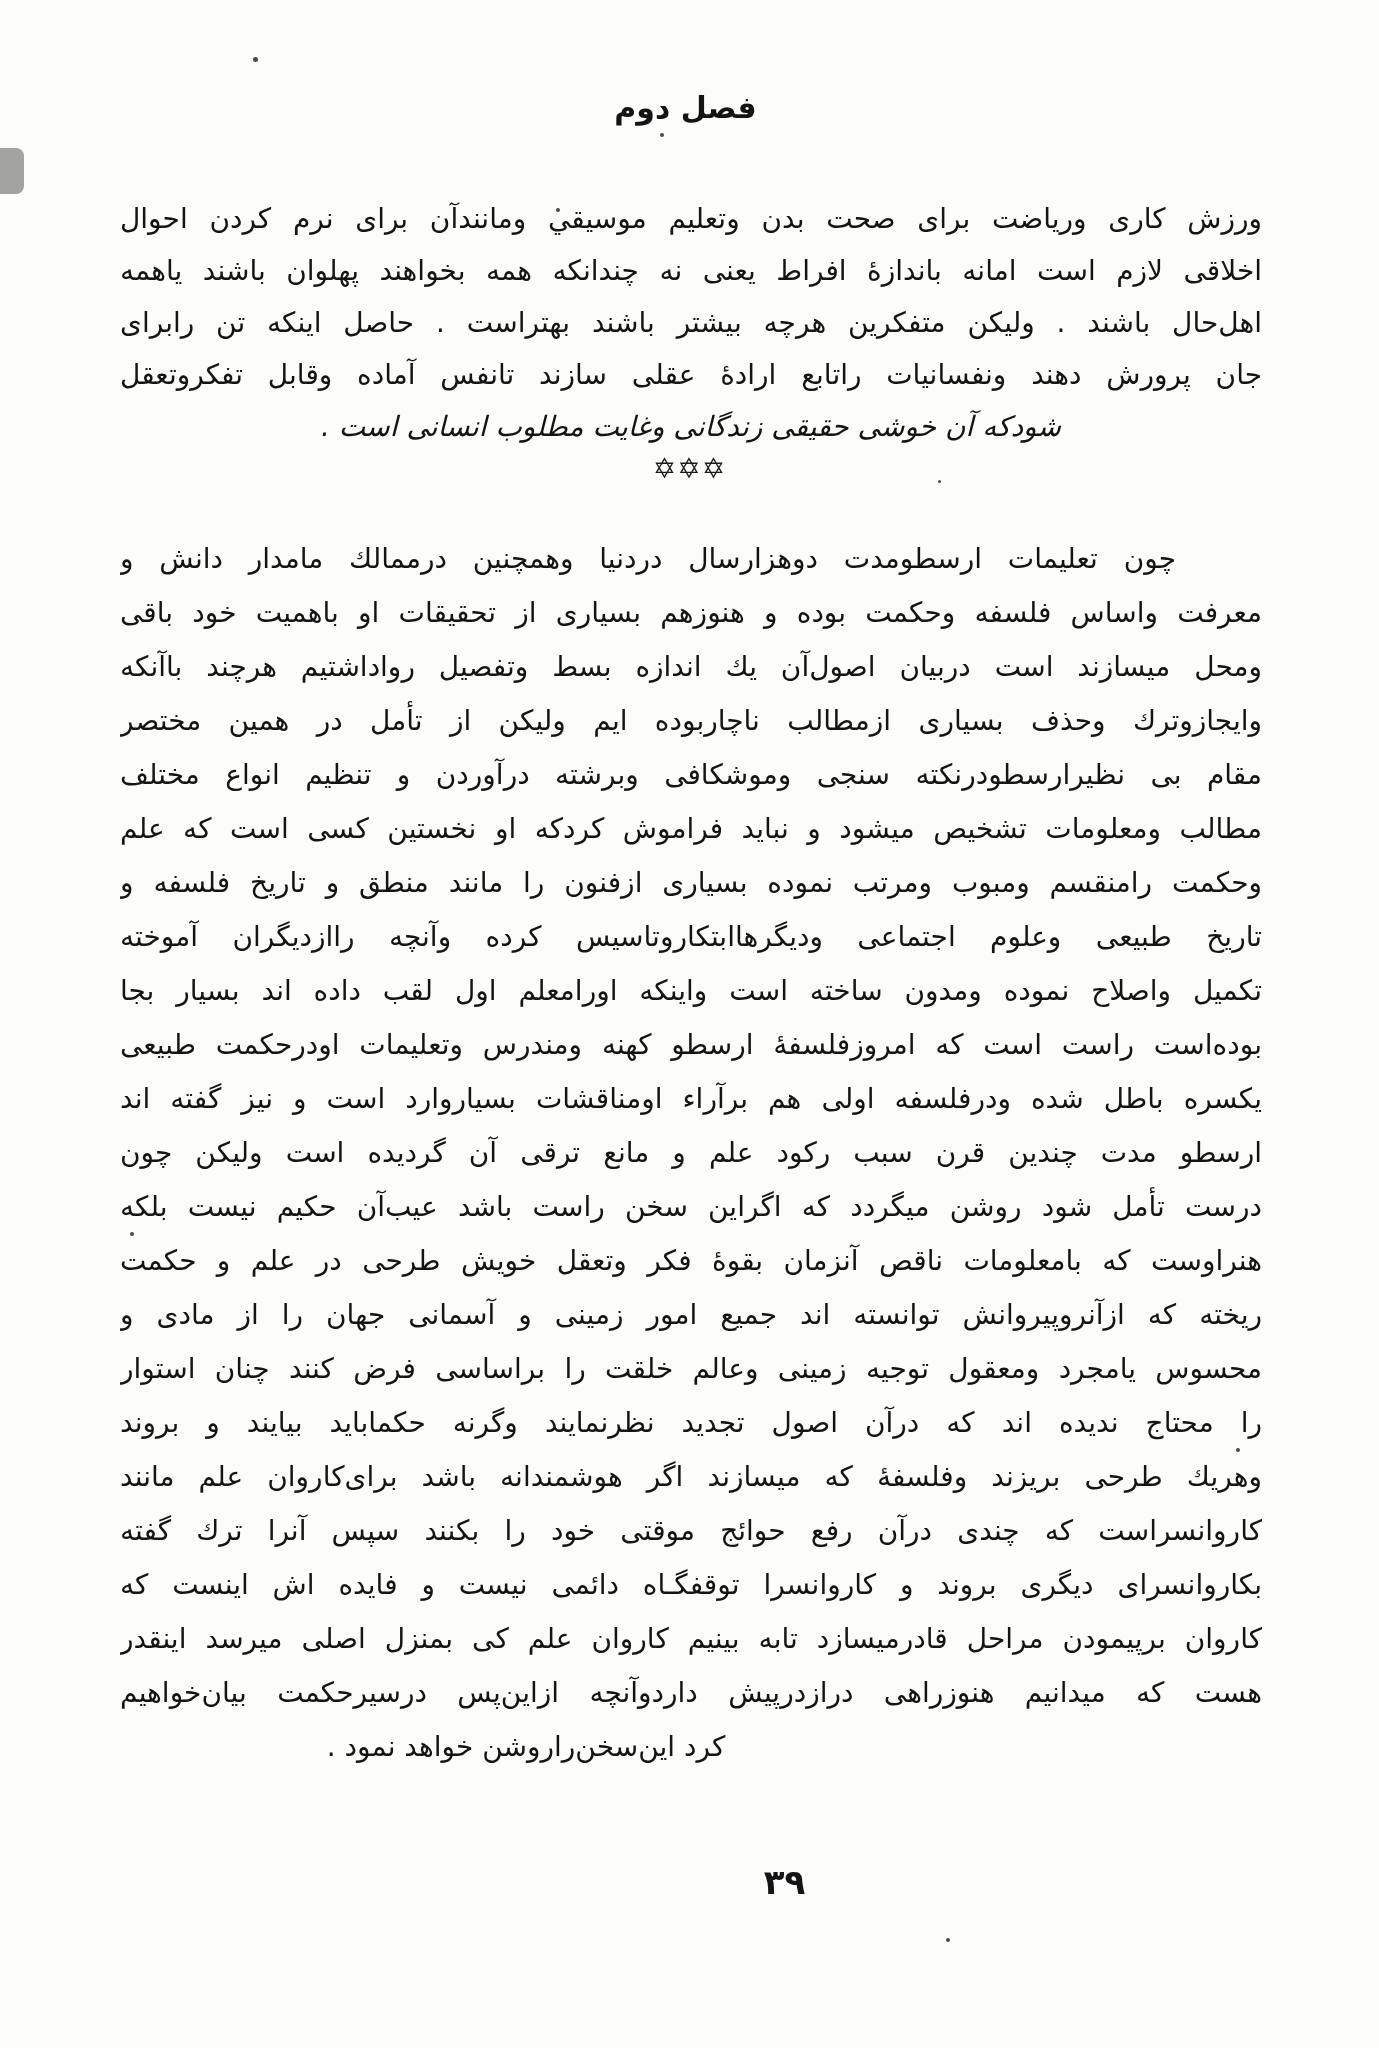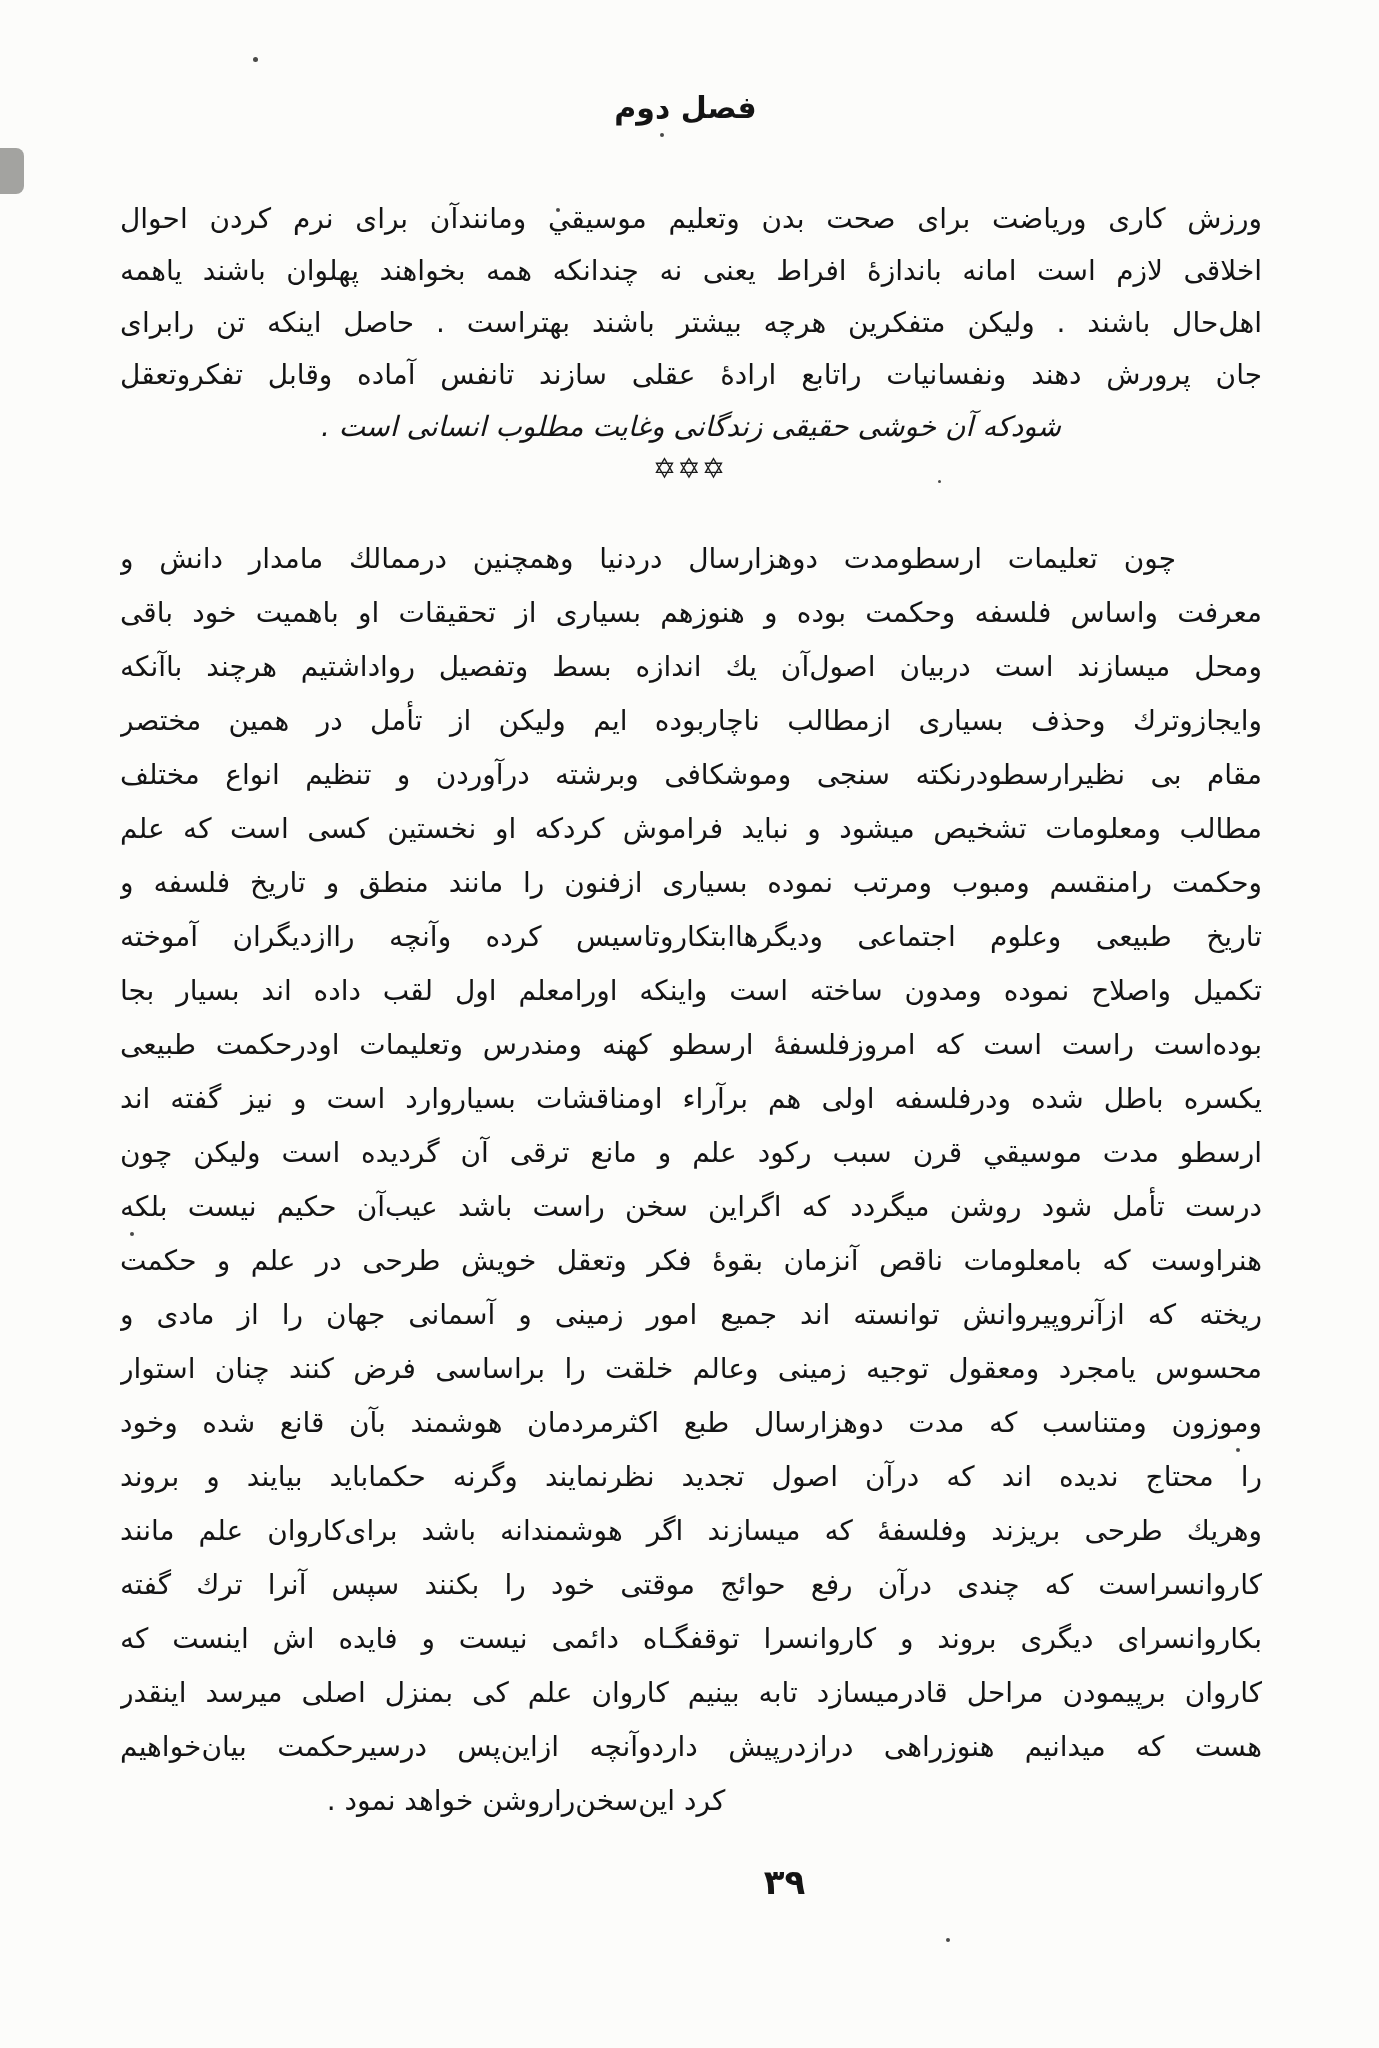--- a/index.html
+++ b/index.html
@@ -135,26 +135,25 @@
       <div class="text-line">معرفت واساس فلسفه وحكمت بوده و هنوزهم بسيارى از تحقيقات او باهميت خود باقى</div>
       <div class="text-line">ومحل ميسازند است دربيان اصول‌آن يك اندازه بسط وتفصيل رواداشتيم هرچند باآنكه</div>
       <div class="text-line">وايجازوترك وحذف بسيارى ازمطالب ناچاربوده ايم وليكن از تأمل در همين مختصر</div>
       <div class="text-line">مقام بى نظيرارسطودرنكته سنجى وموشكافى وبرشته درآوردن و تنظيم انواع مختلف</div>
       <div class="text-line">مطالب ومعلومات تشخيص ميشود و نبايد فراموش كردكه او نخستين كسى است كه علم</div>
       <div class="text-line">وحكمت رامنقسم ومبوب ومرتب نموده بسيارى ازفنون را مانند منطق و تاريخ فلسفه و</div>
       <div class="text-line">تاريخ طبيعى وعلوم اجتماعى وديگرهاابتكاروتاسيس كرده وآنچه راازديگران آموخته</div>
       <div class="text-line">تكميل واصلاح نموده ومدون ساخته است واينكه اورامعلم اول لقب داده اند بسيار بجا</div>
       <div class="text-line">بوده‌است راست است كه امروزفلسفهٔ ارسطو كهنه ومندرس وتعليمات اودرحكمت طبيعى</div>
       <div class="text-line">يكسره باطل شده ودرفلسفه اولى هم برآراء اومناقشات بسياروارد است و نيز گفته اند</div>
-      <div class="text-line">ارسطو مدت موسيقي قرن سبب ركود علم و مانع ترقى آن گرديده است وليكن چون</div>
+      <div class="text-line">ارسطو مدت چندين قرن سبب ركود علم و مانع ترقى آن گرديده است وليكن چون</div>
       <div class="text-line">درست تأمل شود روشن ميگردد كه اگراين سخن راست باشد عيب‌آن حكيم نيست بلكه</div>
       <div class="text-line">هنراوست كه بامعلومات ناقص آنزمان بقوهٔ فكر وتعقل خويش طرحى در علم و حكمت</div>
       <div class="text-line">ريخته كه ازآنروپيروانش توانسته اند جميع امور زمينى و آسمانى جهان را از مادى و</div>
       <div class="text-line">محسوس يامجرد ومعقول توجيه زمينى وعالم خلقت را براساسى فرض كنند چنان استوار</div>
-      <div class="text-line">وموزون ومتناسب كه مدت دوهزارسال طبع اكثرمردمان هوشمند بآن قانع شده وخود</div>
       <div class="text-line">را محتاج نديده اند كه درآن اصول تجديد نظرنمايند وگرنه حكمابايد بيايند و بروند</div>
       <div class="text-line">وهريك طرحى بريزند وفلسفهٔ كه ميسازند اگر هوشمندانه باشد براى‌كاروان علم مانند</div>
       <div class="text-line">كاروانسراست كه چندى درآن رفع حوائج موقتى خود را بكنند سپس آنرا ترك گفته</div>
       <div class="text-line">بكاروانسراى ديگرى بروند و كاروانسرا توقفگـاه دائمى نيست و فايده اش اينست كه</div>
       <div class="text-line">كاروان برپيمودن مراحل قادرميسازد تابه بينيم كاروان علم كى بمنزل اصلى ميرسد اينقدر</div>
       <div class="text-line">هست كه ميدانيم هنوزراهى درازدرپيش داردوآنچه ازاين‌پس درسيرحكمت بيان‌خواهيم</div>
       <div class="text-line">كرد اين‌سخن‌راروشن خواهد نمود .</div>
     </div>
 
   <div class="page-number">۳۹</div>

